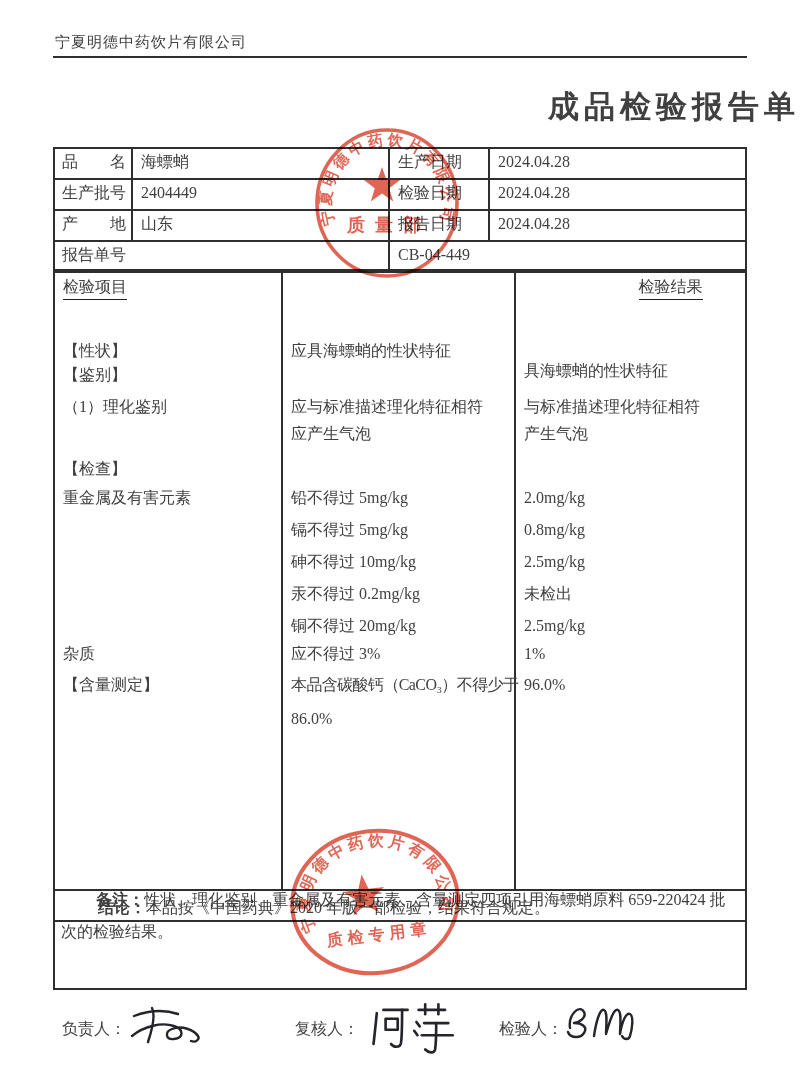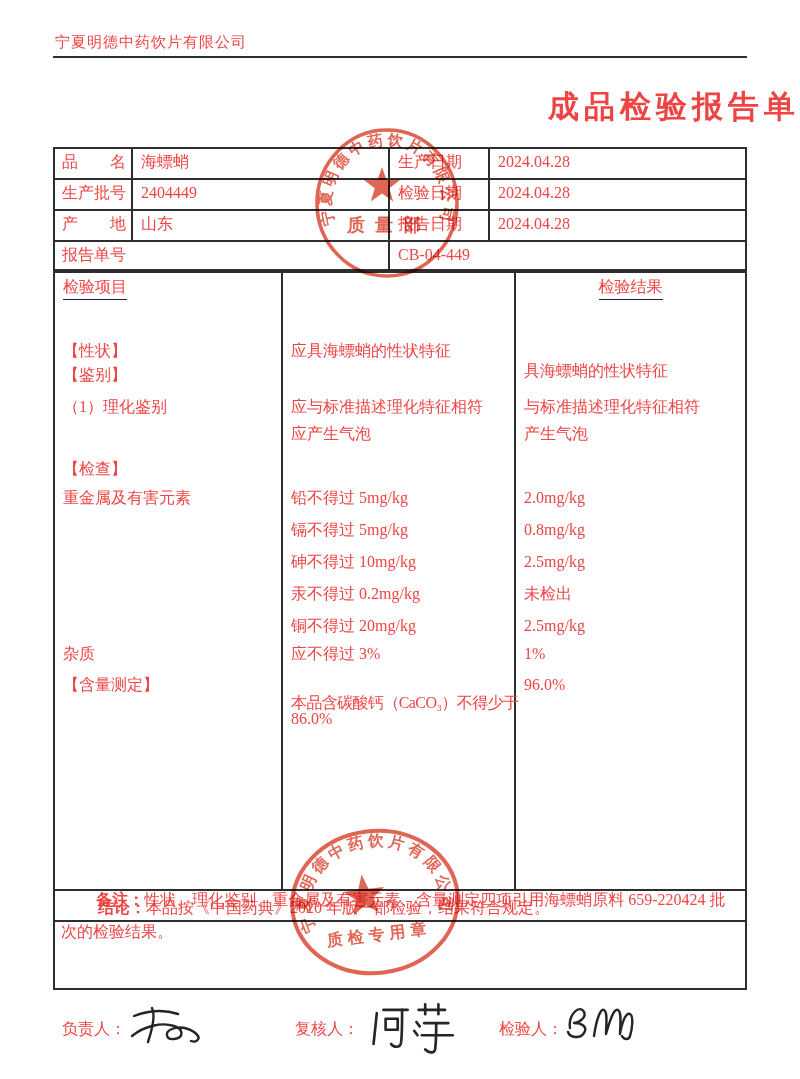--- a/index.html
+++ b/index.html
@@ -1,30 +1,30 @@
 <!DOCTYPE html>
 <html><head>
 <meta charset="utf-8">
 <style>
   html,body{margin:0;padding:0;background:#ffffff;}
   .page{position:relative;width:800px;height:1079px;background:#ffffff;overflow:hidden;
-        font-family:"Liberation Serif","DejaVu Serif",serif;color:#ef4444;font-size:16px;}
+        font-family:"Liberation Serif","DejaVu Serif",serif;color:#404040;font-size:16px;}
   .cell{position:absolute;height:22px;line-height:22px;white-space:nowrap;}
   .hdr-company{position:absolute;left:55px;top:33px;font-size:15px;letter-spacing:1px;}
   .hdr-code{position:absolute;right:55px;top:33px;font-size:15px;}
   .hdr-rule{position:absolute;left:53px;top:56px;width:694px;height:2px;background:#2e2e2e;}
   .title{position:absolute;left:0;top:86px;width:800px;text-align:right;
          font-size:31px;font-weight:bold;letter-spacing:5px;}
   .box{position:absolute;box-sizing:border-box;border:2px solid #2e2e2e;}
   .hl{position:absolute;left:0;width:100%;height:2px;background:#2e2e2e;}
   .vl{position:absolute;top:0;width:2px;background:#2e2e2e;}
   .thead{position:absolute;top:276px;height:22px;line-height:22px;}
   .u{display:inline-block;border-bottom:1.5px solid #222;padding-bottom:1px;}
   .bold{font-weight:bold;}
-  .tight{letter-spacing:-0.6px;margin-top:18px;}
+  .tight{letter-spacing:-0.6px;}
   .concl{position:absolute;left:63px;top:897px;width:672px;padding-left:35px;line-height:22px;}
   .remark{position:absolute;left:61px;top:884px;width:676px;line-height:32px;text-indent:2.2em;}
   .sig-label{position:absolute;top:1018px;height:22px;line-height:22px;font-size:16px;}
   .sig-svg{position:absolute;}
   .sig-svg path{fill:none;stroke:#24242a;stroke-width:2.4;stroke-linecap:round;stroke-linejoin:round;}
   .stamp{position:absolute;mix-blend-mode:multiply;opacity:.82;}
   .stamp text{font-family:"Liberation Serif","DejaVu Serif",serif;font-weight:bold;}
 </style>
 </head>
 <body>
@@ -61,21 +61,21 @@
 
   <div class="cell" style="left:62px;top:244px">报告单号</div>
   <div class="cell" style="left:398px;top:244px">CB-04-449</div>
 
   <div class="box" style="left:53px;top:271px;width:694px;height:620px;">
     <div class="vl" style="left:226px;height:616px"></div>
     <div class="vl" style="left:459px;height:616px"></div>
   </div>
 
   <div class="thead" style="left:63px;width:160px;"><span class="u">检验项目</span></div>
-  <div class="thead" style="left:514px;width:233px;text-align:center;"><span class="u">检验结果</span></div>
+  <div class="thead" style="left:514px;width:233px;text-align:center;padding-left:40px;"><span class="u">检验结果</span></div>
 
   <div class="cell" style="left:63px;top:340px">【性状】</div>
   <div class="cell" style="left:291px;top:340px">应具海螵蛸的性状特征</div>
   <div class="cell" style="left:524px;top:360px">具海螵蛸的性状特征</div>
 
   <div class="cell" style="left:63px;top:364px">【鉴别】</div>
 
   <div class="cell" style="left:63px;top:396px">（1）理化鉴别</div>
   <div class="cell" style="left:291px;top:396px">应与标准描述理化特征相符</div>
   <div class="cell" style="left:524px;top:396px">与标准描述理化特征相符</div>

